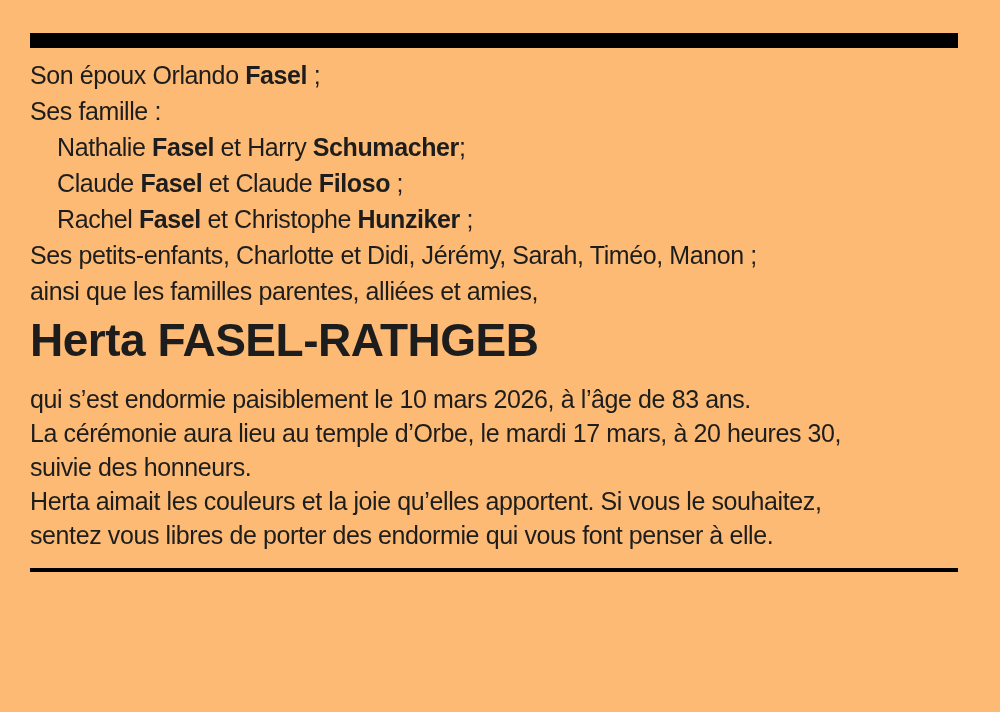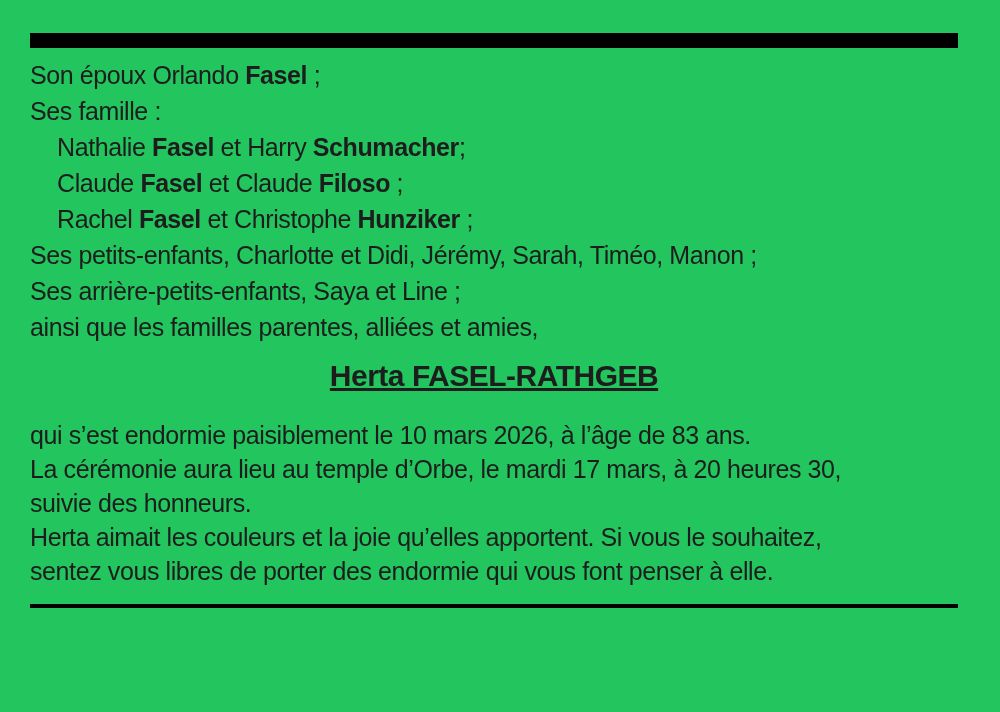--- a/index.html
+++ b/index.html
@@ -27,49 +27,46 @@
     white-space: nowrap;
   }
   .closing-section .text-line {
     line-height: 34px;
   }
   .text-line.indented { padding-left: 27px; }
   .bold { font-weight: bold; }
   .deceased-name {
     width: 928px;
     margin: 2px 0 13px 0;
-    font-size: 30px;
+    font-size: 46px;
     font-weight: bold;
     letter-spacing: -0.5px;
     line-height: 58px;
-    text-align: center;
     white-space: nowrap;
-    text-decoration: underline;
   }
   .bottom-rule {
     width: 928px;
     height: 4px;
     background: #000000;
     margin-top: 16px;
   }
 </style>
 </head>
 <body>
 
-<div class="page" style="background: #22c55e; color: rgb(29, 29, 29);">
+<div class="page" style="background: #fdba74; color: rgb(29, 29, 29);">
   <div class="top-bar" style="background: rgb(0, 0, 0);"></div>
 
   <div class="family-section">
       <div class="text-line"><span>Son époux Orlando </span><span class="bold">Fasel</span><span> ;</span></div>
       <div class="text-line"><span>Ses famille :</span></div>
       <div class="text-line indented"><span>Nathalie </span><span class="bold">Fasel</span><span> et Harry </span><span class="bold">Schumacher</span><span>;</span></div>
       <div class="text-line indented"><span>Claude </span><span class="bold">Fasel</span><span> et Claude </span><span class="bold">Filoso</span><span> ;</span></div>
       <div class="text-line indented"><span>Rachel </span><span class="bold">Fasel</span><span> et Christophe </span><span class="bold">Hunziker</span><span> ;</span></div>
       <div class="text-line"><span>Ses petits-enfants, Charlotte et Didi, Jérémy, Sarah, Timéo, Manon ;</span></div>
-      <div class="text-line"><span>Ses arrière-petits-enfants, Saya et Line ;</span></div>
       <div class="text-line"><span>ainsi que les familles parentes, alliées et amies,</span></div>
     </div>
 
   <div class="deceased-name">Herta FASEL-RATHGEB</div>
 
   <div class="closing-section">
       <div class="text-line"><span>qui s’est endormie paisiblement le 10 mars 2026, à l’âge de 83 ans.</span></div>
       <div class="text-line"><span>La cérémonie aura lieu au temple d’Orbe, le mardi 17 mars, à 20 heures 30,</span></div>
       <div class="text-line"><span>suivie des honneurs.</span></div>
       <div class="text-line"><span>Herta aimait les couleurs et la joie qu’elles apportent. Si vous le souhaitez,</span></div>

